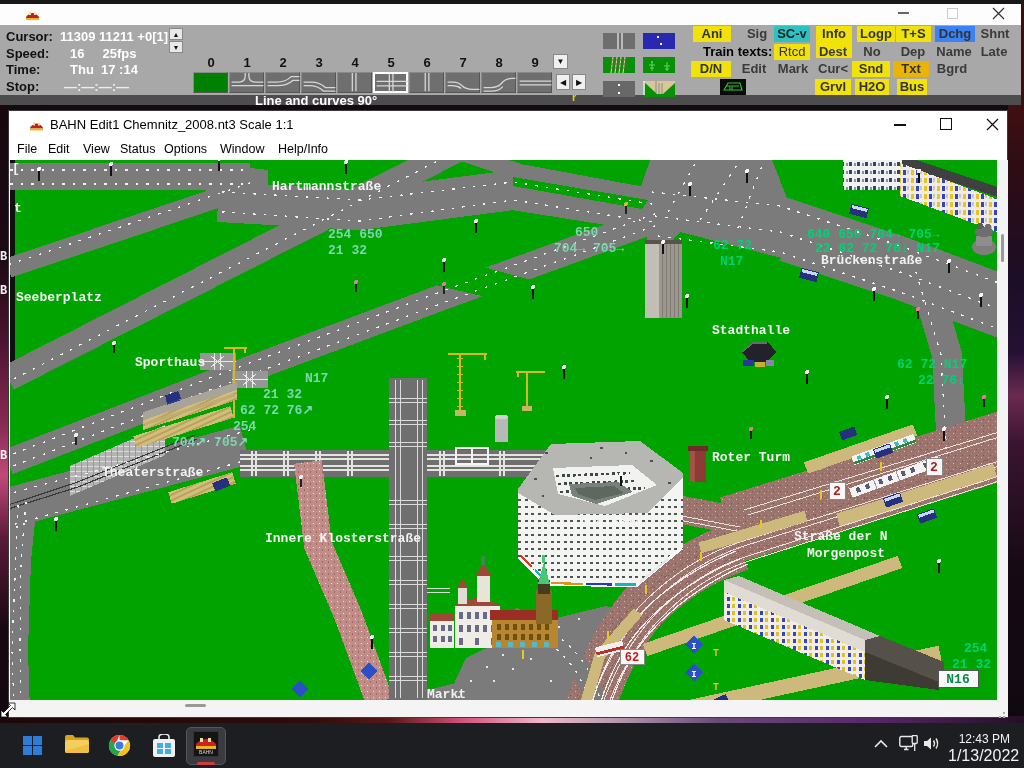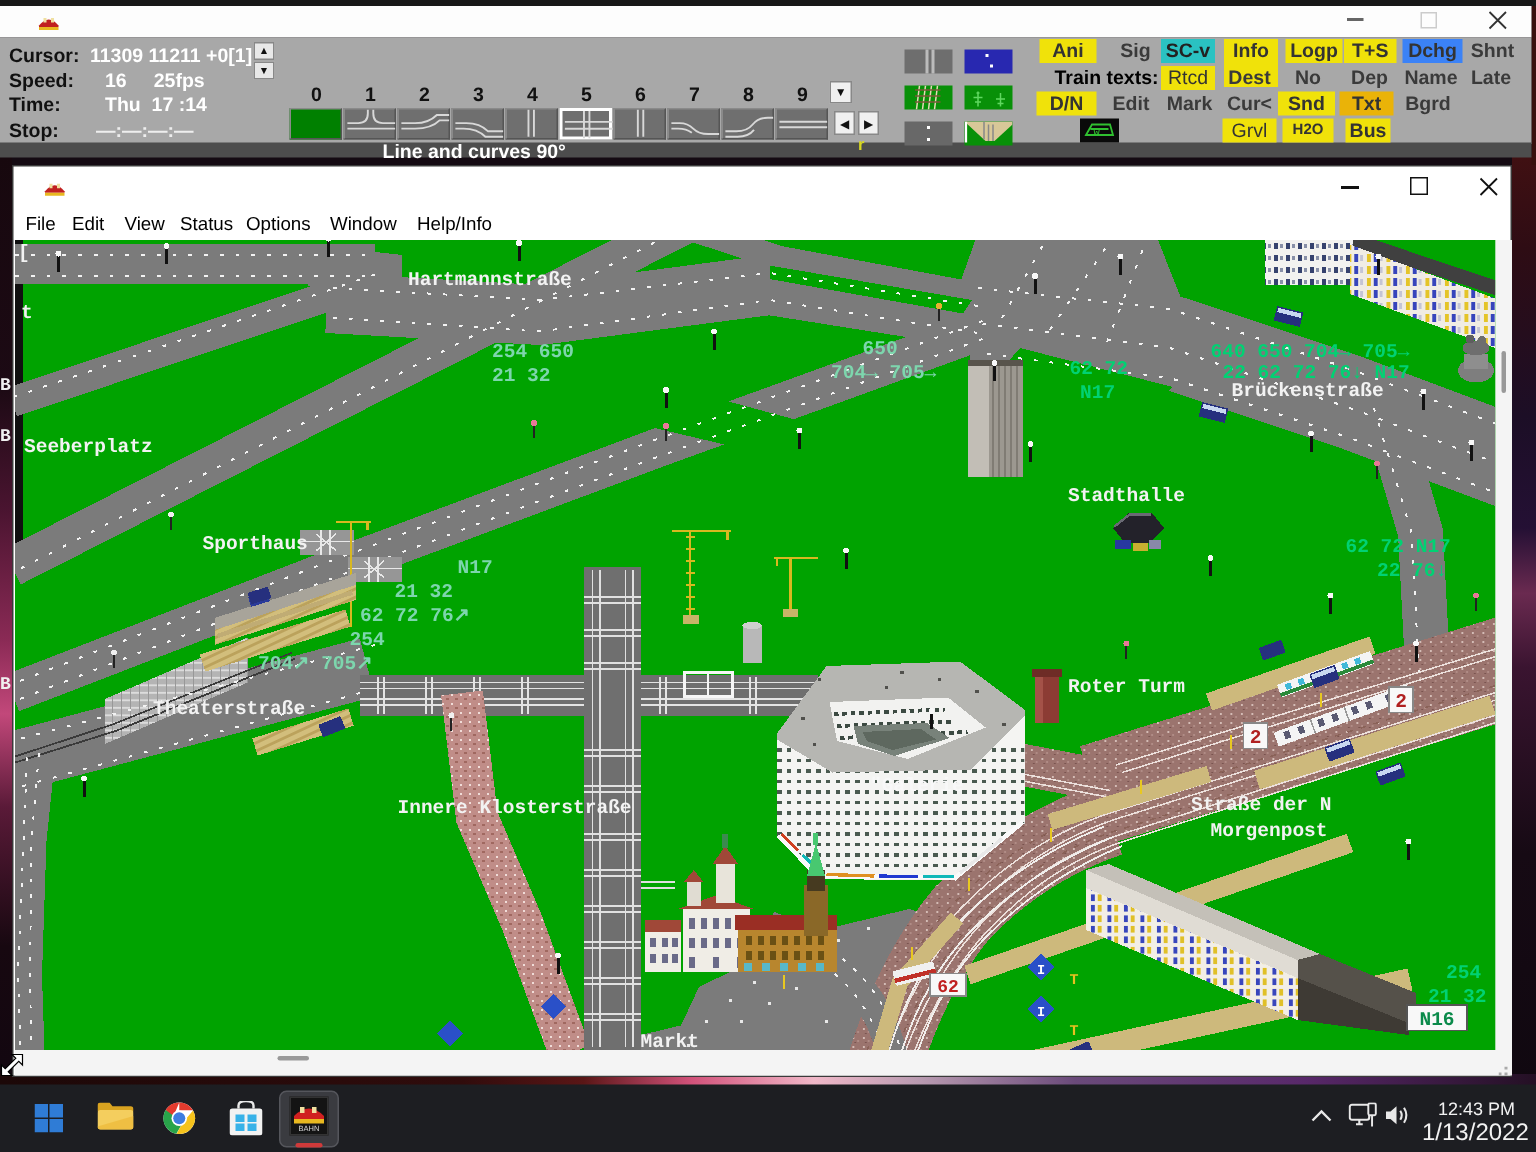--- a/index.html
+++ b/index.html
@@ -198,38 +198,39 @@
       <div class="abs" style="left:899px;top:44px;width:28px;height:16px;font-size:13px;text-align:center;line-height:16px;white-space:nowrap;color:#3a3a3a;font-weight:bold;">Dep</div>
       <div class="abs" style="left:935px;top:44px;width:38px;height:16px;font-size:13px;text-align:center;line-height:16px;white-space:nowrap;color:#3a3a3a;font-weight:bold;">Name</div>
       <div class="abs" style="left:979px;top:44px;width:30px;height:16px;font-size:13px;text-align:center;line-height:16px;white-space:nowrap;color:#3a3a3a;font-weight:bold;">Late</div>
       <div class="abs" style="left:691px;top:61px;width:40px;height:16px;font-size:13px;text-align:center;line-height:16px;white-space:nowrap;background:#f0e20a;color:#333;font-weight:bold;">D/N</div>
       <div class="abs" style="left:739px;top:61px;width:30px;height:16px;font-size:13px;text-align:center;line-height:16px;white-space:nowrap;color:#3a3a3a;font-weight:bold;">Edit</div>
       <div class="abs" style="left:776px;top:61px;width:34px;height:16px;font-size:13px;text-align:center;line-height:16px;white-space:nowrap;color:#3a3a3a;font-weight:bold;">Mark</div>
       <div class="abs" style="left:817px;top:61px;width:32px;height:16px;font-size:13px;text-align:center;line-height:16px;white-space:nowrap;color:#3a3a3a;font-weight:bold;">Cur&lt;</div>
       <div class="abs" style="left:852px;top:61px;width:38px;height:16px;font-size:13px;text-align:center;line-height:16px;white-space:nowrap;background:#f0e20a;color:#333;font-weight:bold;">Snd</div>
       <div class="abs" style="left:893px;top:61px;width:36px;height:16px;font-size:13px;text-align:center;line-height:16px;white-space:nowrap;background:#eab308;color:#333;font-weight:bold;">Txt</div>
       <div class="abs" style="left:935px;top:61px;width:34px;height:16px;font-size:13px;text-align:center;line-height:16px;white-space:nowrap;color:#3a3a3a;font-weight:bold;">Bgrd</div>
-      <div class="abs" style="left:815px;top:79px;width:36px;height:16px;font-size:13px;text-align:center;line-height:16px;white-space:nowrap;background:#f0e20a;color:#333;font-weight:normal;">Grvl</div>
-      <div class="abs" style="left:855px;top:79px;width:34px;height:16px;font-size:10px;text-align:center;line-height:16px;white-space:nowrap;background:#f0e20a;color:#333;font-weight:bold;">H2O</div>
+      <div class="abs" style="left:815px;top:79px;width:36px;height:16px;font-size:13px;text-align:center;line-height:16px;white-space:nowrap;background:#f0e20a;color:#333;font-weight:bold;">Grvl</div>
+      <div class="abs" style="left:855px;top:79px;width:34px;height:16px;font-size:13px;text-align:center;line-height:16px;white-space:nowrap;background:#f0e20a;color:#333;font-weight:bold;">H2O</div>
       <div class="abs" style="left:897px;top:79px;width:30px;height:16px;font-size:13px;text-align:center;line-height:16px;white-space:nowrap;background:#f0e20a;color:#333;font-weight:bold;">Bus</div>
       <div class="abs" style="left:720px;top:79px;width:26px;height:16px;background:#0a0a0a;"><svg width="26" height="16">
           <path d="M4 11 L8 4 L20 4 L22 11 Z M7 7 L19 7" fill="none" stroke="#30c030" stroke-width="1.2"></path>
           <text x="9" y="11" font-size="7" fill="#30c030" font-family="Liberation Mono">w</text>
         </svg></div>
     </div>
 </div>
 
 <div class="abs" style="left:8px;top:110px;width:1000px;height:608px;background:#fff;border:1px solid #3a3a3a;">
 
   <svg class="abs" style="left:20px;top:7px;" width="15" height="14" viewBox="0 0 15 13">
     <path d="M1 9 Q7.5 1 14 9 L14 10 L1 10 Z" fill="#c02020"></path>
     <rect x="1" y="10" width="13" height="2" fill="#e8b820"></rect>
     <rect x="4" y="4" width="2" height="3" fill="#f0e0a0"></rect>
       <rect x="9" y="4" width="2" height="3" fill="#f0e0a0"></rect>
   </svg>
+  <div class="abs" style="left:41px;top:6px;font-size:13px;color:#000;">BAHN Edit1 Chemnitz_2008.nt3 Scale 1:1</div>
   <div class="abs" style="left:885px;top:13px;width:12px;height:1.5px;background:#111;"></div>
   <div class="abs" style="left:931px;top:7px;width:12px;height:12px;border:1.2px solid #111;"></div>
   <svg class="abs" style="left:977px;top:7px;" width="13" height="13" viewBox="0 0 13 13">
       <path d="M1 1 L12 12 M12 1 L1 12" stroke="#111" stroke-width="1.2"></path>
     </svg>
 
   <div class="abs" style="left:8px;top:31px;font-size:12.5px;color:#000;">File</div>
   <div class="abs" style="left:39px;top:31px;font-size:12.5px;color:#000;">Edit</div>
   <div class="abs" style="left:74px;top:31px;font-size:12.5px;color:#000;">View</div>
   <div class="abs" style="left:111px;top:31px;font-size:12.5px;color:#000;">Status</div>

